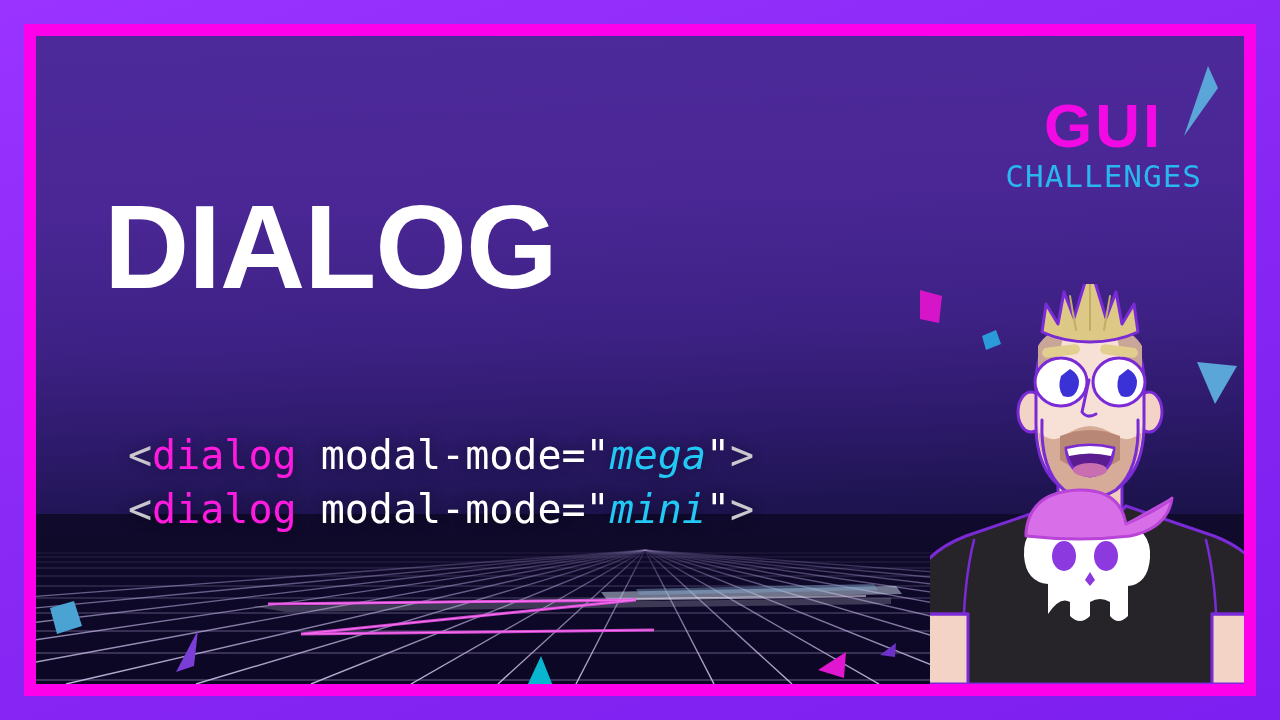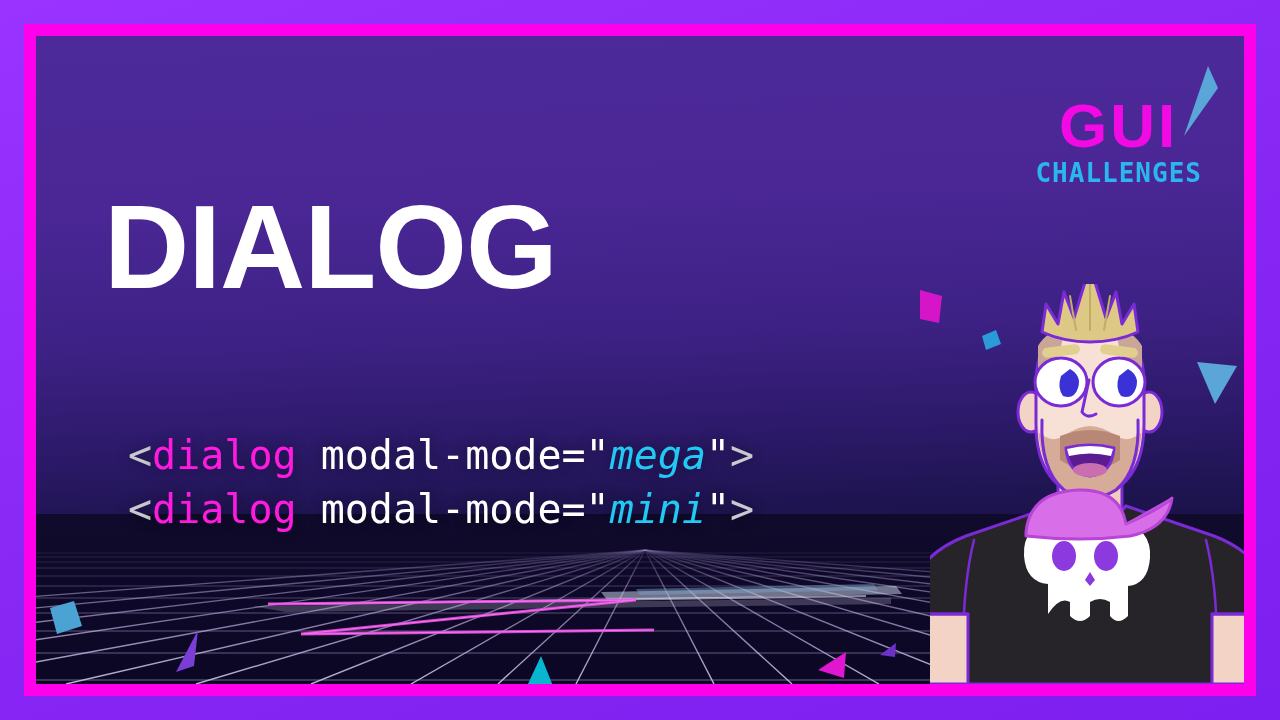--- a/index.html
+++ b/index.html
@@ -58,21 +58,21 @@
   #logo {
     position:absolute; right:42px; top:60px;
     text-align:center;
   }
   #logo-gui {
     font-size:62px; font-weight:bold; line-height:.98;
     color:#f10ae4; letter-spacing:3px;
     font-family:"Liberation Sans", sans-serif;
   }
   #logo-challenges {
-    font-size:26px; font-weight:bold; line-height:1.1;
+    font-size:31px; font-weight:normal; line-height:1.1;
     color:#2ab6ef; letter-spacing:1px;
     font-family:"DejaVu Sans Mono", monospace;
     margin-top:2px;
   }
 
   
   .confetti { position:absolute; }
 
   
   #avatar { position:absolute; right:-6px; bottom:0; width:320px; height:400px; }

